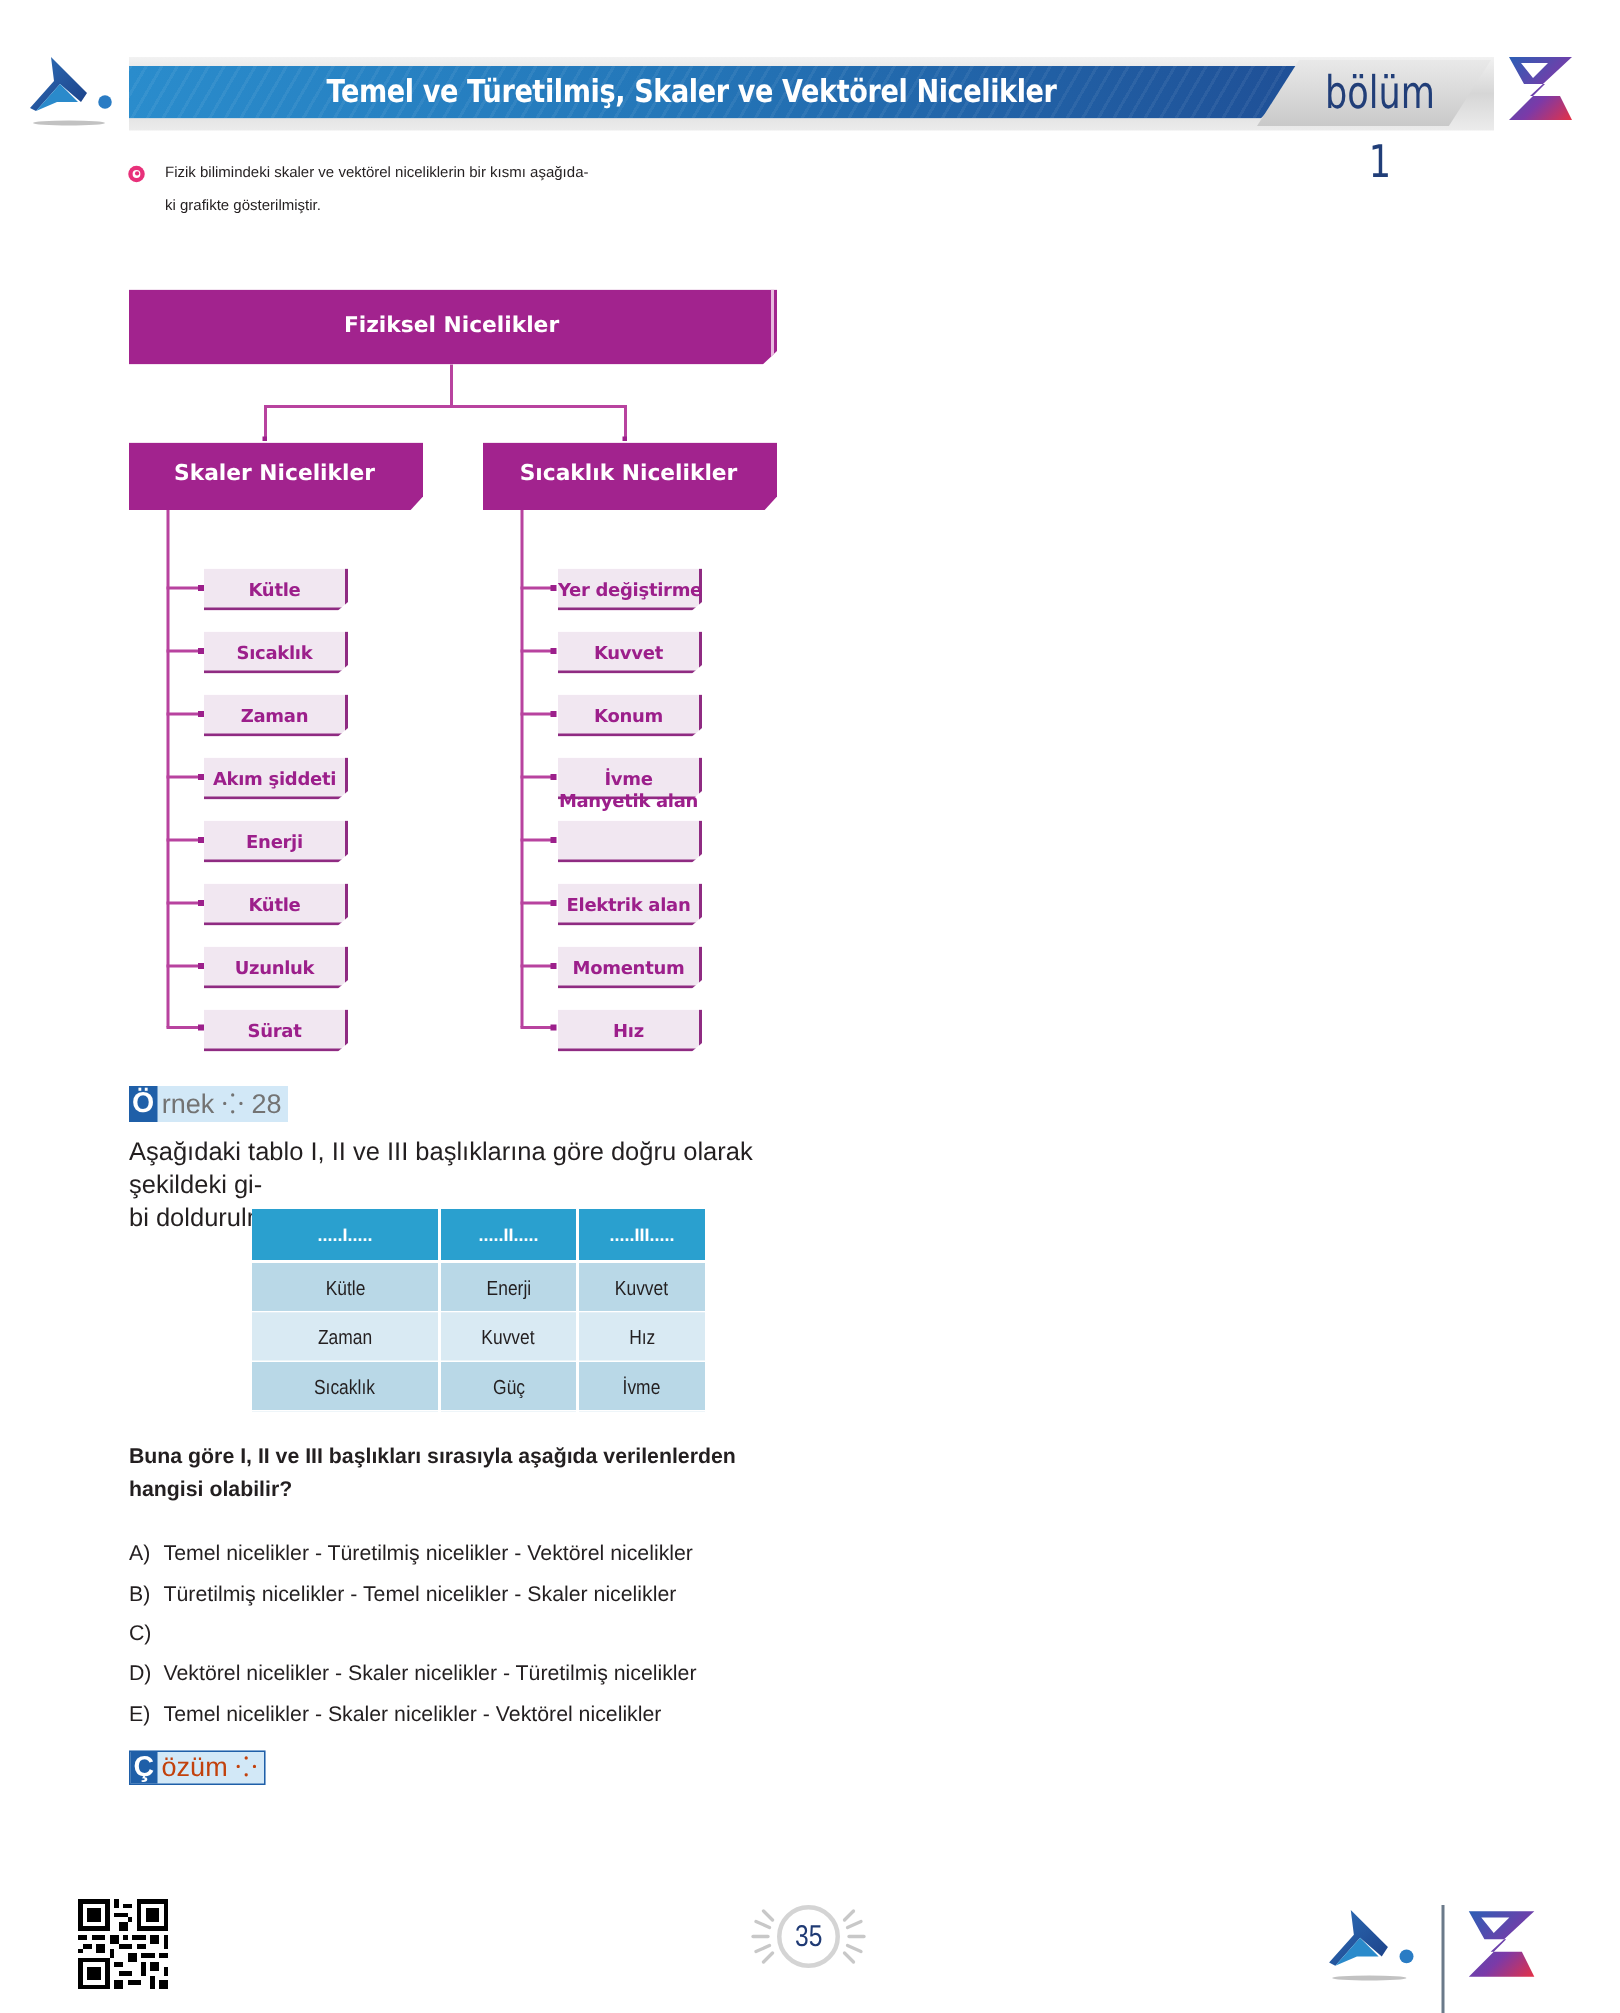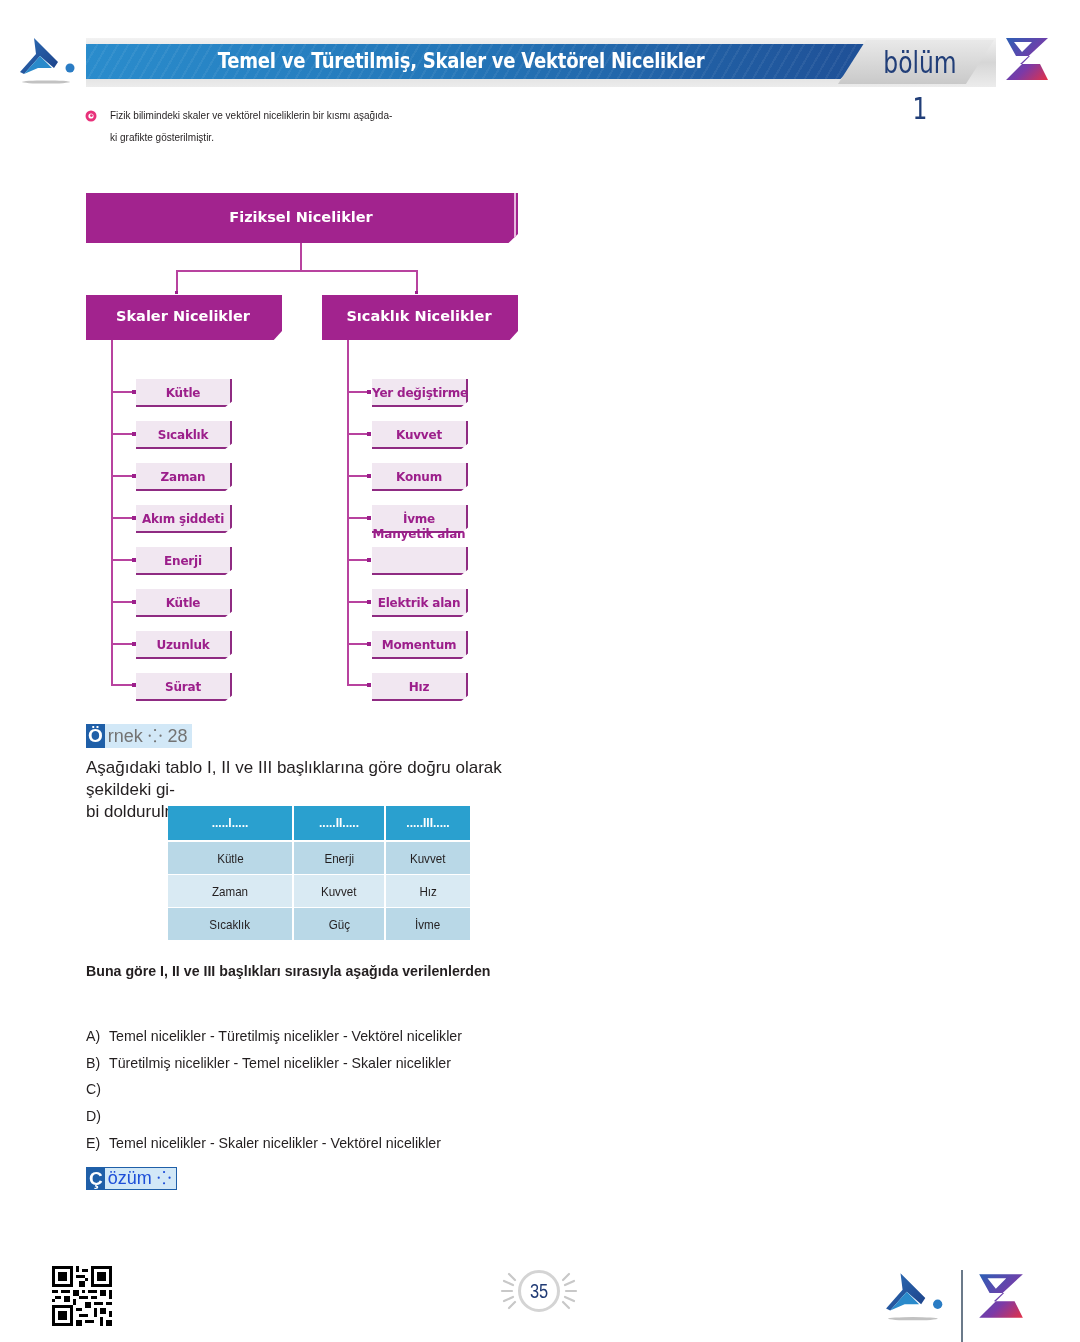--- a/index.html
+++ b/index.html
@@ -68,21 +68,21 @@
   .cell-text { display: inline-block; transform: scaleX(0.86); }
 
   .q-bold { position: absolute; left: 86px; top: 960px; width: 450px; font-weight: bold; font-size: 14.2px; line-height: 22px; }
   .options { position: absolute; left: 86px; top: 1025px; width: 460px; }
   .opt { height: 26.7px; font-size: 14.2px; line-height: 22px; display: flex; }
   .opt-letter { width: 23px; }
 
   .cozum { position: absolute; left: 86px; top: 1167px; height: 23px; display: flex;
     border: 1px solid #1f5fa8; background: #d2e8f7; }
   .cozum-first { background: #1f5fa8; color: #fff; font-size: 19px; line-height: 21px; padding: 0 2px; font-weight: bold; }
-  .cozum-rest { color: #1d4ed8; font-size: 18px; line-height: 21px; padding: 0 4px 10px 3px; }
+  .cozum-rest { color: #c2410c; font-size: 18px; line-height: 21px; padding: 0 4px 10px 3px; }
 
   
   .qr { position: absolute; left: 52px; top: 1266px; width: 60px; height: 60px; }
   .page-num-wrap { position: absolute; left: 498px; top: 1266px; width: 82px; height: 52px; }
   .page-num { position: absolute; left: 20px; top: 4px; width: 42px; height: 42px; border-radius: 50%;
     border: 3px solid #d4d4d4; color: #1f3a74; font-size: 20px; line-height: 36px; text-align: center; }
   .page-num span { display: inline-block; transform: scaleX(0.82); }
   .ftr-logo-a { position: absolute; left: 884px; top: 1268px; width: 64px; height: 56px; }
   .ftr-div { position: absolute; left: 961px; top: 1270px; width: 2px; height: 72px; background: #6b7a8a; }
   .ftr-logo-z { position: absolute; left: 972px; top: 1270px; width: 56px; height: 52px; }
@@ -264,36 +264,38 @@
     <tr class="r2">
       <td><span class="cell-text">Sıcaklık</span></td>
       <td><span class="cell-text">Güç</span></td>
       <td><span class="cell-text">İvme</span></td>
     </tr>
   </tbody>
 </table>
 
 <div class="q-bold">
   <div>Buna göre I, II ve III başlıkları sırasıyla aşağıda verilenlerden</div>
+  <div>hangisi olabilir?</div>
 </div>
 
 <div class="options">
   <div class="opt">
     <span class="opt-letter">A)</span>
     <span>Temel nicelikler - Türetilmiş nicelikler - Vektörel nicelikler</span>
   </div>
   <div class="opt">
     <span class="opt-letter">B)</span>
     <span>Türetilmiş nicelikler - Temel nicelikler - Skaler nicelikler</span>
   </div>
   <div class="opt">
     <span class="opt-letter">C)</span>
   </div>
   <div class="opt">
     <span class="opt-letter">D)</span>
+    <span>Vektörel nicelikler - Skaler nicelikler - Türetilmiş nicelikler</span>
   </div>
   <div class="opt">
     <span class="opt-letter">E)</span>
     <span>Temel nicelikler - Skaler nicelikler - Vektörel nicelikler</span>
   </div>
 </div>
 
 <div class="cozum">
   <span class="cozum-first">Ç</span>
   <span class="cozum-rest">özüm ⁘</span>

